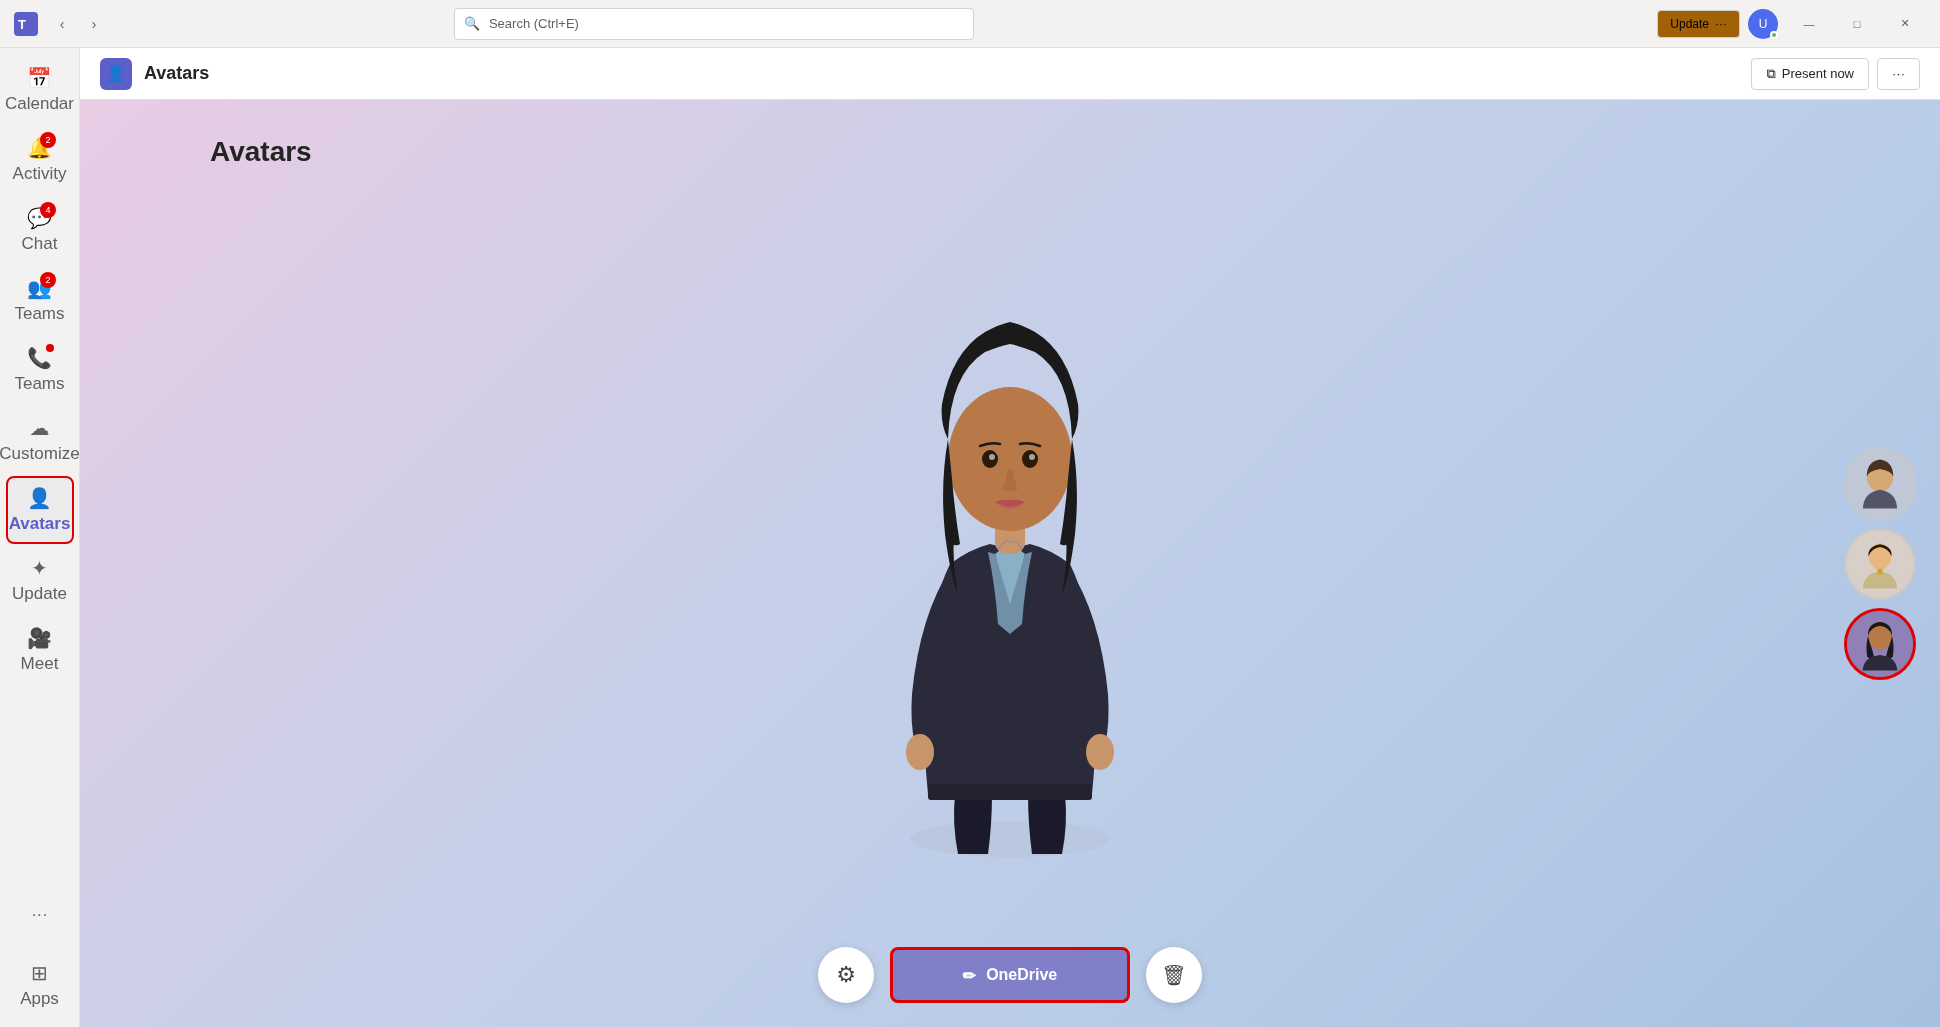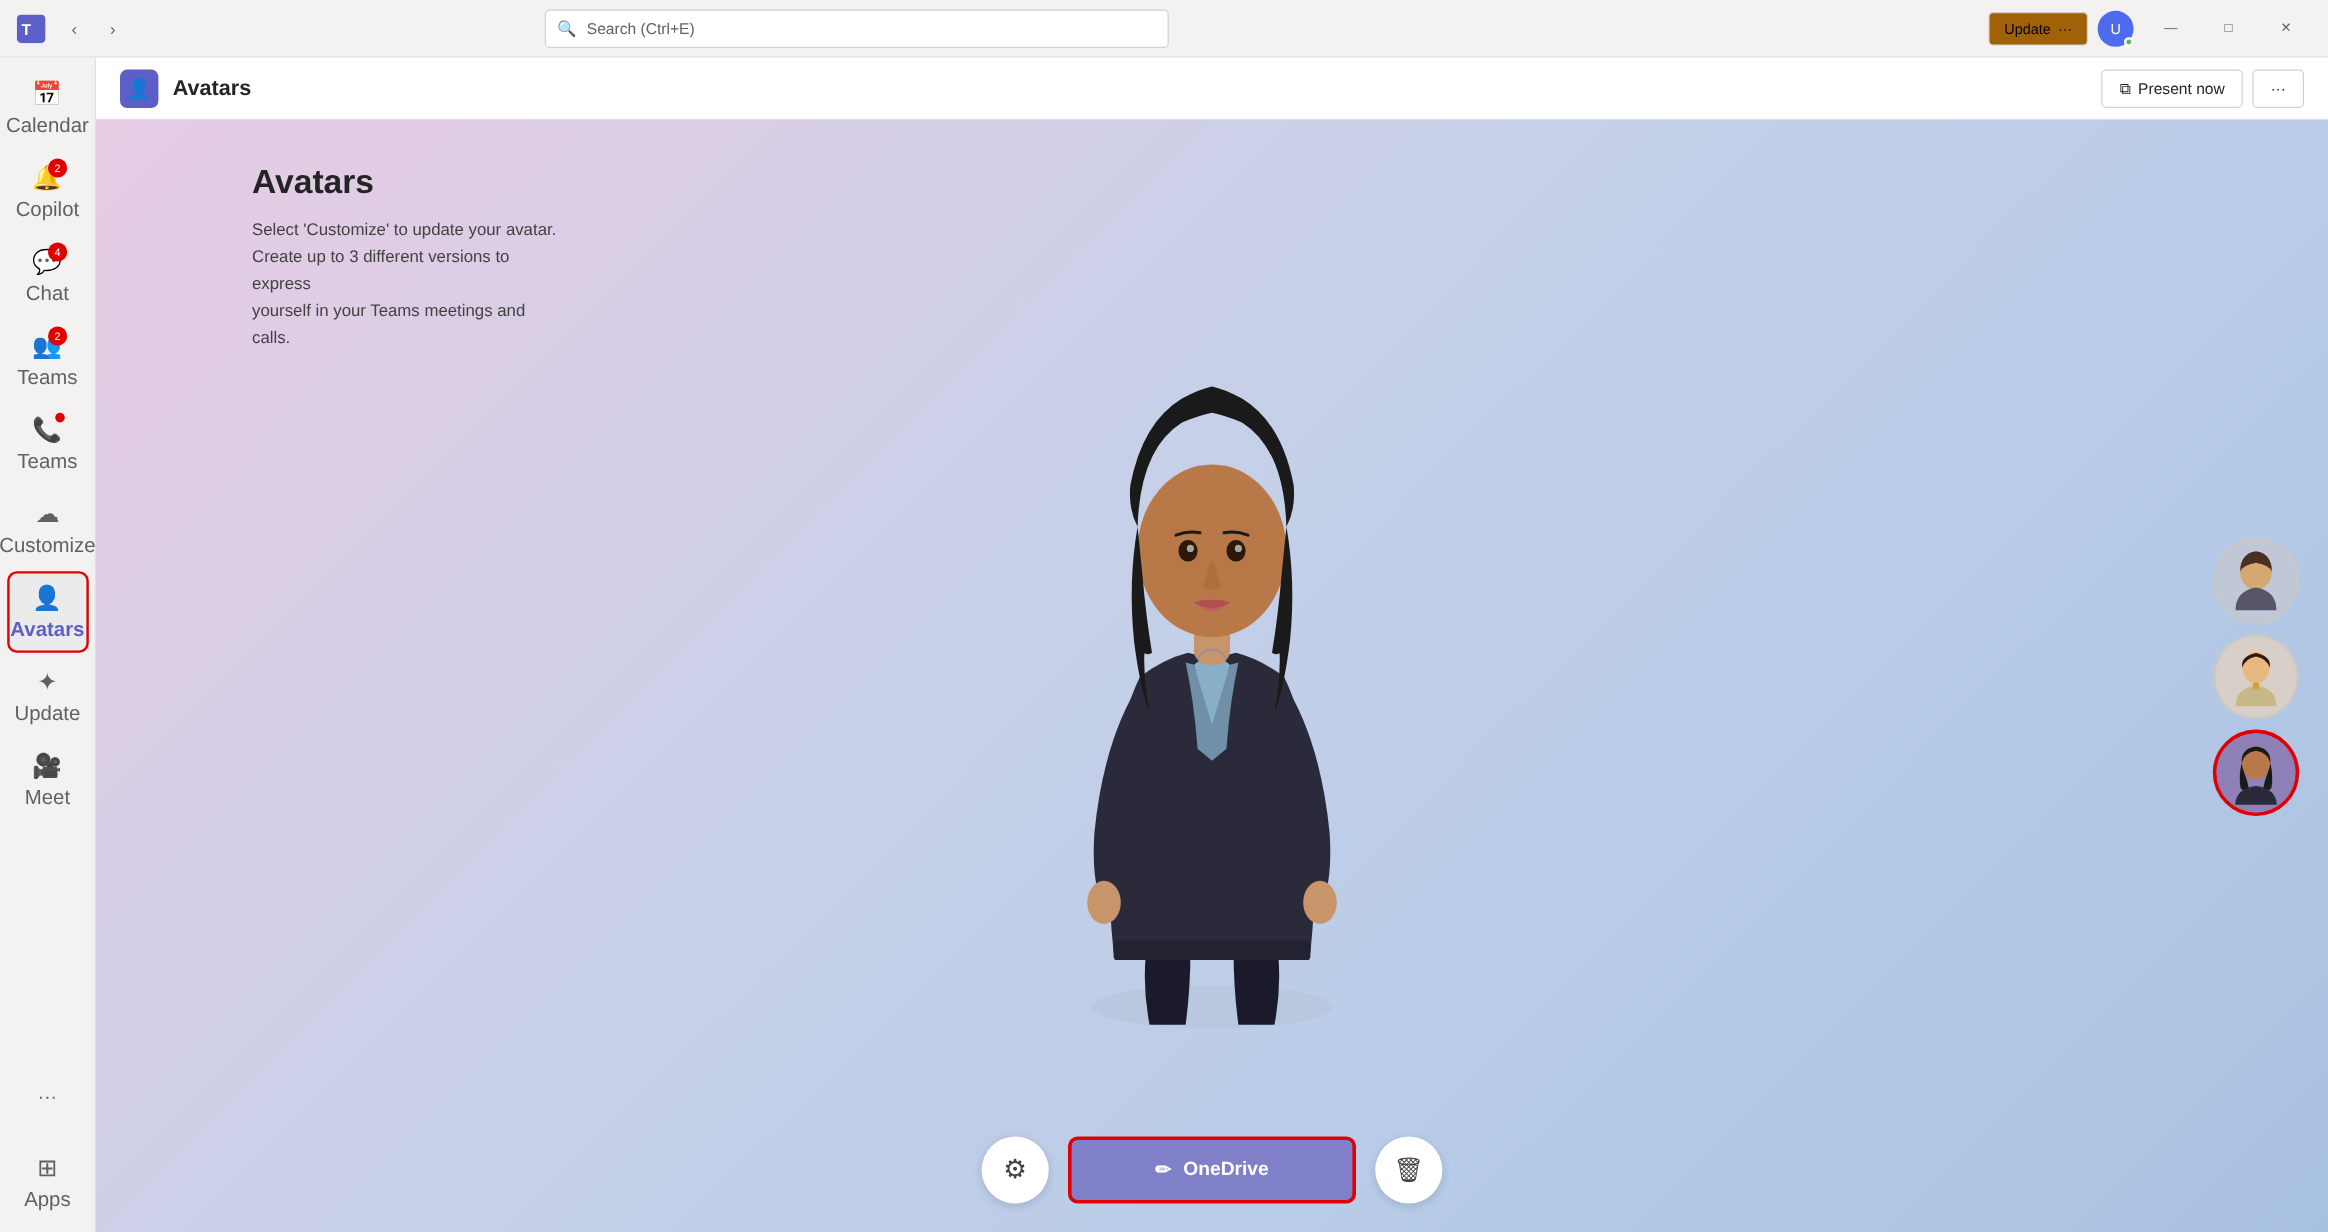--- a/index.html
+++ b/index.html
@@ -412,21 +412,21 @@
   <div class="sidebar">
     <div class="sidebar-item">
       <span class="icon">📅</span>
       <span class="label">Calendar</span>
     </div>
     <div class="sidebar-item">
       <span class="icon">
         🔔
         <span class="badge">2</span>
       </span>
-      <span class="label">Copilot</span>
+      <span class="label">Activity</span>
     </div>
     <div class="sidebar-item">
       <span class="icon">
         💬
         <span class="badge">4</span>
       </span>
       <span class="label">Chat</span>
     </div>
     <div class="sidebar-item">
       <span class="icon">
@@ -483,25 +483,20 @@
           <span>Present now</span>
         </button>
         <button class="present-btn">···</button>
       </div>
     </div>
 
     <div class="avatar-main">
 
       <div class="avatar-description">
         <h2>Avatars</h2>
-        <p>
-          <span>Select 'Customize' to update your avatar.</span><br>
-          <span>Create up to 3 different versions to express</span><br>
-          <span>yourself in your Teams meetings and calls.</span>
-        </p>
       </div>
 
       <div class="avatar-svg-container">
         <svg width="340" height="600" viewBox="0 0 340 600">
 
           <ellipse cx="170" cy="575" rx="100" ry="18" fill="rgba(180,190,210,0.4)"></ellipse>
 
           <path d="M110 300 Q90 340 85 420 Q82 470 88 530 L252 530 Q258 470 255 420 Q250 340 230 300 Q210 285 190 280 L170 285 L150 280 Q130 285 110 300Z" fill="#2a2a3a"></path>
 
           <path d="M155 290 L170 350 L185 290 Q175 282 170 280 Q165 282 155 290Z" fill="#8ab0c8"></path>

